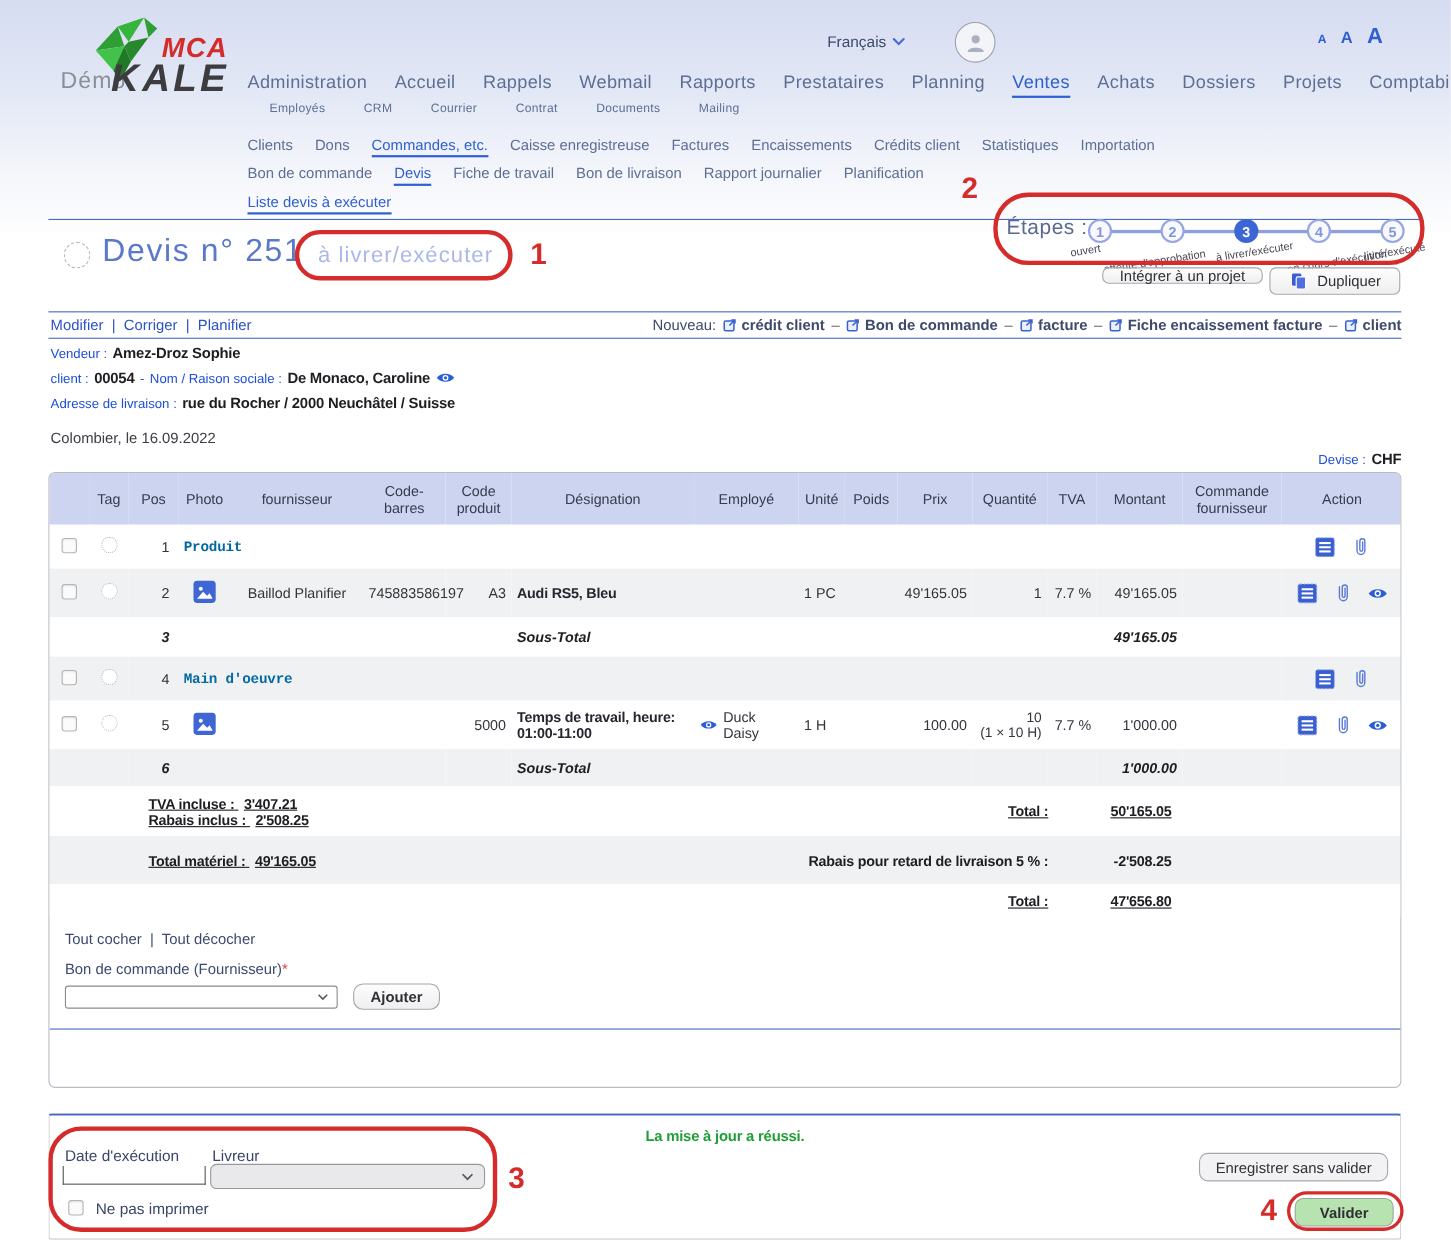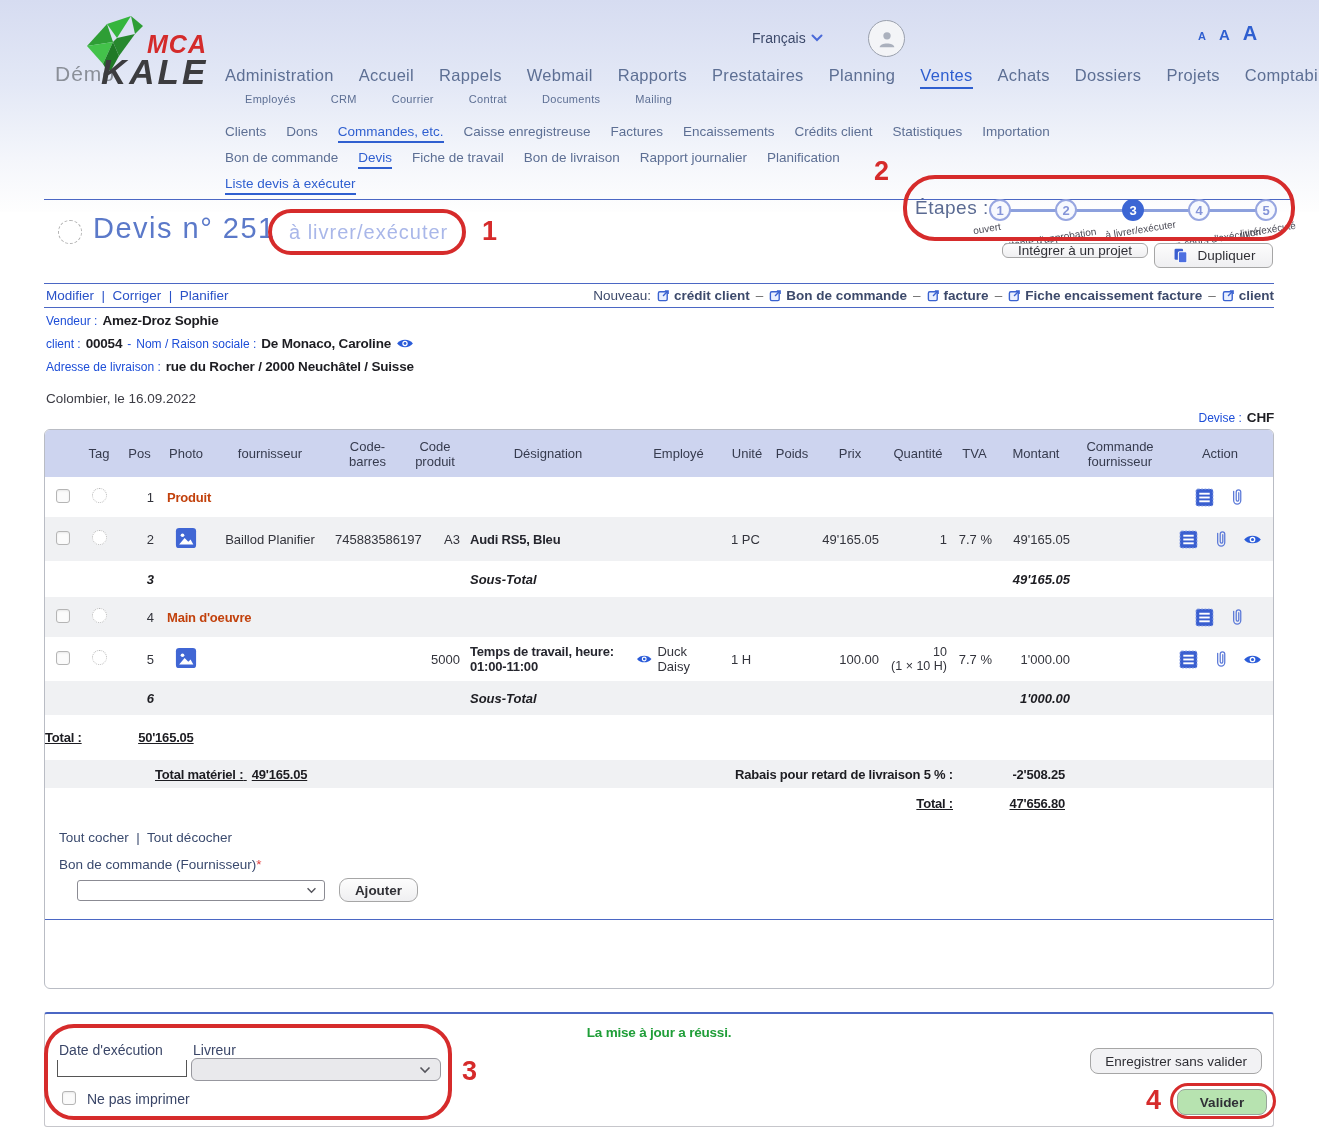--- a/index.html
+++ b/index.html
@@ -80,50 +80,50 @@
   
   .main-box { left:44px; top:429px; width:1230px; height:560px; background:#fff;
     border:1px solid #b9bcc4; border-radius:6px; overflow:hidden; }
   table.grid { width:1230px; table-layout:fixed; border-collapse:collapse; font-size:13px; color:#33343c; }
   table.grid th { background:#cdd4ef; height:47px; font-weight:400; color:#363b4e; font-size:13px; text-align:center; padding:2px 3px; }
   table.grid td { padding:4px 5px; vertical-align:middle; }
   tr.rA { background:#fff; } tr.rB { background:#f0f1f3; }
   tr.h40 td { height:40px; } tr.h44 td { height:44px; } tr.h36 td { height:36px; } tr.h34 td { height:34px; }
   .c-center { text-align:center; } .c-right { text-align:right; } .c-left { text-align:left; }
   .pos { text-align:right; padding-right:8px !important; }
-  .grp { font-weight:bold; color:#c2410c; letter-spacing:-.2px; }
+  .grp { font-weight:bold; color:#0369a1; letter-spacing:-.2px;font-family:Liberation Mono, monospace; }
   .stot { font-weight:bold; font-style:italic; color:#1d1d22; }
   .desig { font-weight:600; color:#25262e; letter-spacing:-.2px; }
   .qty2 { display:block; font-size:12.5px; }
   .cb { width:14px; height:14px; border:1px solid #b5b5b5; background:#fbfbfb; border-radius:3px; display:inline-block;
     box-shadow:inset 0 1px 2px rgba(0,0,0,.08); cursor:pointer; }
   .radio { width:15px; height:15px; border:1.5px dotted #b9b9b9; border-radius:50%; display:inline-block; background:#fff; cursor:pointer; }
   .acts { display:flex; align-items:center; justify-content:center; gap:14px; }
   .icon-btn { cursor:pointer; display:inline-flex; }
   .emp { display:flex; align-items:center; gap:5px; }
 
   
   .trow { display:flex; align-items:center; width:1230px; }
   .trow .tleft { margin-left:90px; flex:1; }
   .tbold { font-weight:bold; color:#1d1d22; font-size:13px; letter-spacing:-.2px; }
   .tund { text-decoration:underline; }
   .tvalue { width:112px; text-align:right; margin-right:210px; }
   .trA { height:45px; background:#fff; }
-  .trB { height:28px; background:#f0f1f3;padding-left:20px; }
+  .trB { height:44px; background:#f0f1f3; }
   .trC { height:30px; background:#fff; }
 
   .sel-links { margin:12px 0 0 14px; font-size:13.5px; color:#3a4a6e; }
   .sel-links span { cursor:pointer; }
   .elems { margin:12px 0 0 14px; font-size:13.5px; color:#3a4a6e; display:flex; align-items:center; gap:10px; }
   .tag-pill { border:1px solid #9a9aa2; border-radius:9px; background:#fff; padding:3px 11px; display:flex; align-items:center; gap:8px; cursor:pointer; }
   .tag-dot { width:13px; height:13px; border-radius:50%; background:#3a5ed0; }
   .tag-txt { font-size:12.5px; color:#2c2c33; }
   .bc-label { margin:12px 0 0 14px; font-size:13.5px; color:#3a4a6e; }
   .req { color:#e04040; }
-  .sel-row { margin:6px 0 0 32px; display:flex; align-items:center; gap:14px; }
+  .sel-row { margin:6px 0 0 14px; display:flex; align-items:center; gap:14px; }
   .select { border:1px solid #8b8b93; border-radius:3px; background:#fff; width:248px; height:21px;
     display:flex; align-items:center; justify-content:flex-end; padding-right:7px; cursor:pointer; }
   .btn-ajouter { width:79px; height:24px; border-radius:9px; font-weight:bold; }
   .line-c { margin-top:17px; width:1230px; border-top:1.6px solid #4b67c4; }
 
   
   .footer { left:44px; top:1012px; width:1230px; height:115px; background:#fff;
     border:1px solid #c6c6cb; border-top:2px solid #4b67c4; border-radius:3px; }
   .success { position:absolute; left:0; right:0; top:11px; text-align:center; font-size:13.5px; font-weight:bold; color:#1f9e38; letter-spacing:-.2px; }
   .f-label { position:absolute; font-size:14px; color:#3a4668; }
@@ -569,20 +569,30 @@
           <td></td>
           <td></td>
         <td class="c-right stot">1'000.00</td>
         <td></td>
           <td></td>
       </tr>
     </tbody>
   </table>
 
   <div class="trow trA">
+    <div class="tleft">
+      <div class="tbold tund">
+        <span>TVA incluse :</span>
+        <span style="margin-left:5px">3'407.21</span>
+      </div>
+      <div class="tbold tund">
+        <span>Rabais inclus :</span>
+        <span style="margin-left:5px">2'508.25</span>
+      </div>
+    </div>
     <span class="tbold tund">Total :</span>
     <span class="tbold tund tvalue">50'165.05</span>
   </div>
   <div class="trow trB">
     <div class="tleft tbold tund">
       <span>Total matériel :</span>
       <span style="margin-left:5px">49'165.05</span>
     </div>
     <span class="tbold">Rabais pour retard de livraison 5 % :</span>
     <span class="tbold tvalue">-2'508.25</span>

